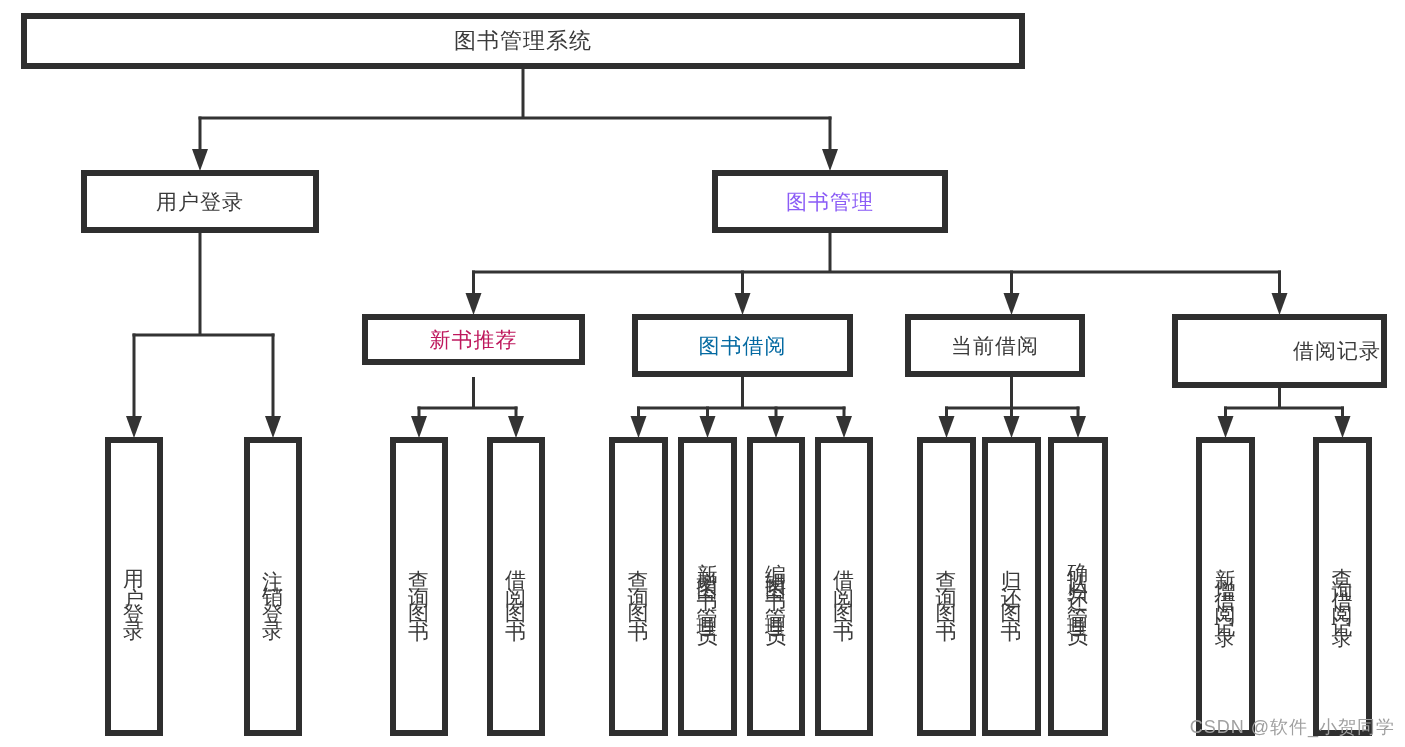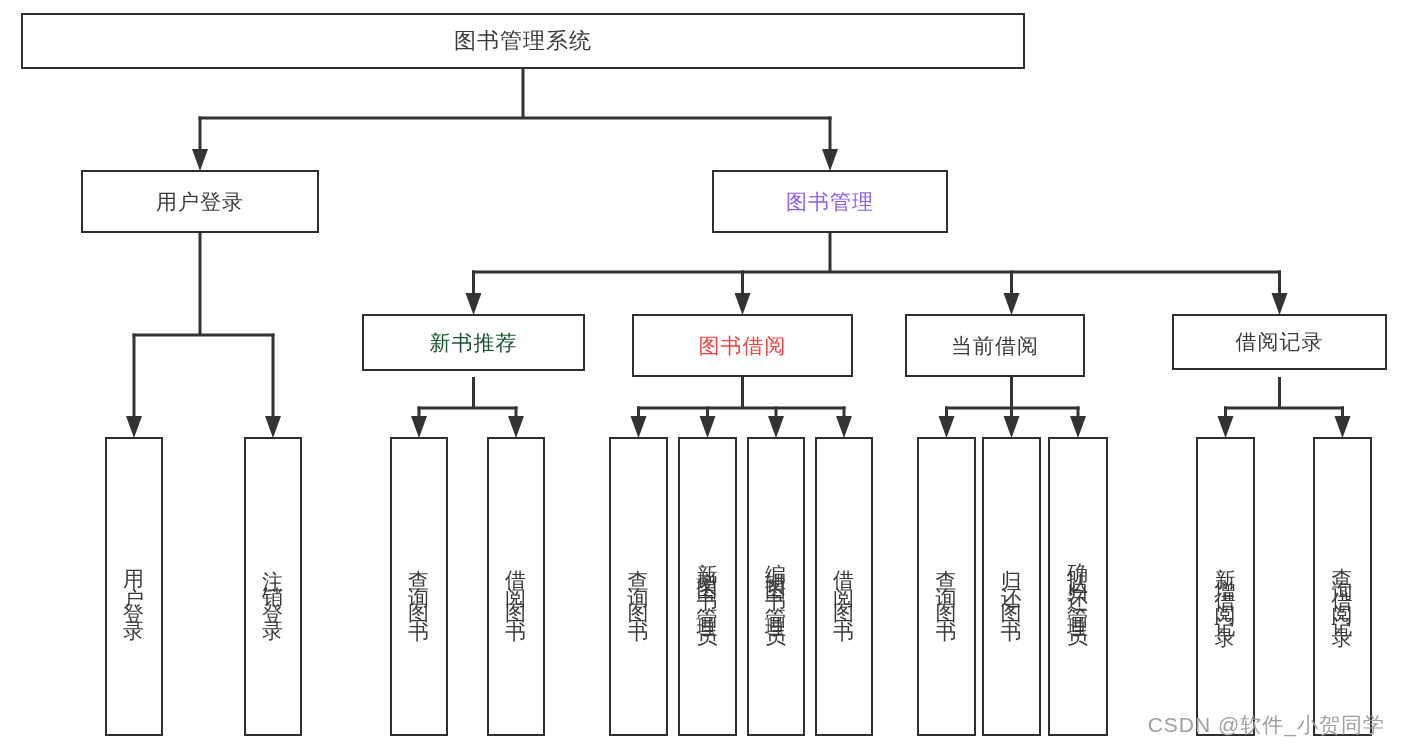--- a/index.html
+++ b/index.html
@@ -19,21 +19,21 @@
     position: absolute;
     left: 0; top: 0;
     width: 1405px;
     height: 747px;
     z-index: 1;
   }
   .node {
     position: absolute;
     box-sizing: border-box;
     background: #ffffff;
-    border: 2px solid #a3a3a3;
+    border: 6px solid #a3a3a3;
     display: flex;
     align-items: center;
     justify-content: center;
     color: #3a3a3a;
     z-index: 2;
   }
   .node.h .node-label {
     font-size: 21px;
     letter-spacing: 1px;
     white-space: nowrap;
@@ -46,23 +46,23 @@
     writing-mode: vertical-rl;
     text-orientation: mixed;
     font-size: 21px;
     line-height: 1;
   }
   .node.v .node-label.ls-wide  { letter-spacing: 17px; }
   .node.v .node-label.ls-med   { letter-spacing: 12px; }
   .node.v .node-label.ls-tight { letter-spacing: 9px;  }
   .watermark {
     position: absolute;
-    right: 20px;
+    right: 10px;
     bottom: 8px;
-    font-size: 21px;
+    font-size: 18px;
     color: rgba(160,160,160,0.85);
     letter-spacing: 1px;
     z-index: 3;
     white-space: nowrap;
     pointer-events: none;
   }
 </style>
 </head>
 <body>
 
@@ -124,30 +124,30 @@
   <div id="nodes">
       <div class="node h root" style="left: 21px; top: 13px; width: 1004px; height: 56px; border-color: rgb(47, 47, 47); background: rgb(255, 255, 255); color: rgb(58, 58, 58);">
         <span class="node-label">图书管理系统</span>
       </div>
       <div class="node h" style="left: 81px; top: 170px; width: 238px; height: 63px; border-color: rgb(47, 47, 47); background: rgb(255, 255, 255); color: rgb(58, 58, 58);">
         <span class="node-label">用户登录</span>
       </div>
       <div class="node h" style="left: 712px; top: 170px; width: 236px; height: 63px; border-color: rgb(47, 47, 47); background: rgb(255, 255, 255); color: #8b5cf6;">
         <span class="node-label">图书管理</span>
       </div>
-      <div class="node h" style="left: 362px; top: 314px; width: 223px; height: 57px; border-color: rgb(47, 47, 47); background: rgb(255, 255, 255); color: #14532d;">
+      <div class="node h" style="left: 362px; top: 314px; width: 223px; height: 51px; border-color: rgb(47, 47, 47); background: rgb(255, 255, 255); color: #be185d;">
         <span class="node-label">新书推荐</span>
       </div>
-      <div class="node h" style="left: 632px; top: 314px; width: 221px; height: 63px; border-color: rgb(47, 47, 47); background: rgb(255, 255, 255); color: #ef4444;">
+      <div class="node h" style="left: 632px; top: 314px; width: 221px; height: 63px; border-color: rgb(47, 47, 47); background: rgb(255, 255, 255); color: #0369a1;">
         <span class="node-label">图书借阅</span>
       </div>
       <div class="node h" style="left: 905px; top: 314px; width: 180px; height: 63px; border-color: rgb(47, 47, 47); background: rgb(255, 255, 255); color: rgb(58, 58, 58);">
         <span class="node-label">当前借阅</span>
       </div>
-      <div class="node h" style="left: 1172px; top: 314px; width: 215px; height: 56px; border-color: rgb(47, 47, 47); background: rgb(255, 255, 255); color: rgb(58, 58, 58);">
+      <div class="node h" style="left: 1172px; top: 314px; width: 215px; height: 74px; border-color: rgb(47, 47, 47); background: rgb(255, 255, 255); color: rgb(58, 58, 58); justify-content: flex-end;">
         <span class="node-label">借阅记录</span>
       </div>
       <div class="node v" style="left: 105px; top: 437px; width: 58px; height: 299px; border-color: rgb(47, 47, 47); background: rgb(255, 255, 255); color: rgb(58, 58, 58);">
         <span class="node-label ls-wide">用户登录</span>
       </div>
       <div class="node v" style="left: 244px; top: 437px; width: 58px; height: 299px; border-color: rgb(47, 47, 47); background: rgb(255, 255, 255); color: rgb(58, 58, 58);">
         <span class="node-label ls-wide">注销登录</span>
       </div>
       <div class="node v" style="left: 390px; top: 437px; width: 58px; height: 299px; border-color: rgb(47, 47, 47); background: rgb(255, 255, 255); color: rgb(58, 58, 58);">
         <span class="node-label ls-wide">查询图书</span>

